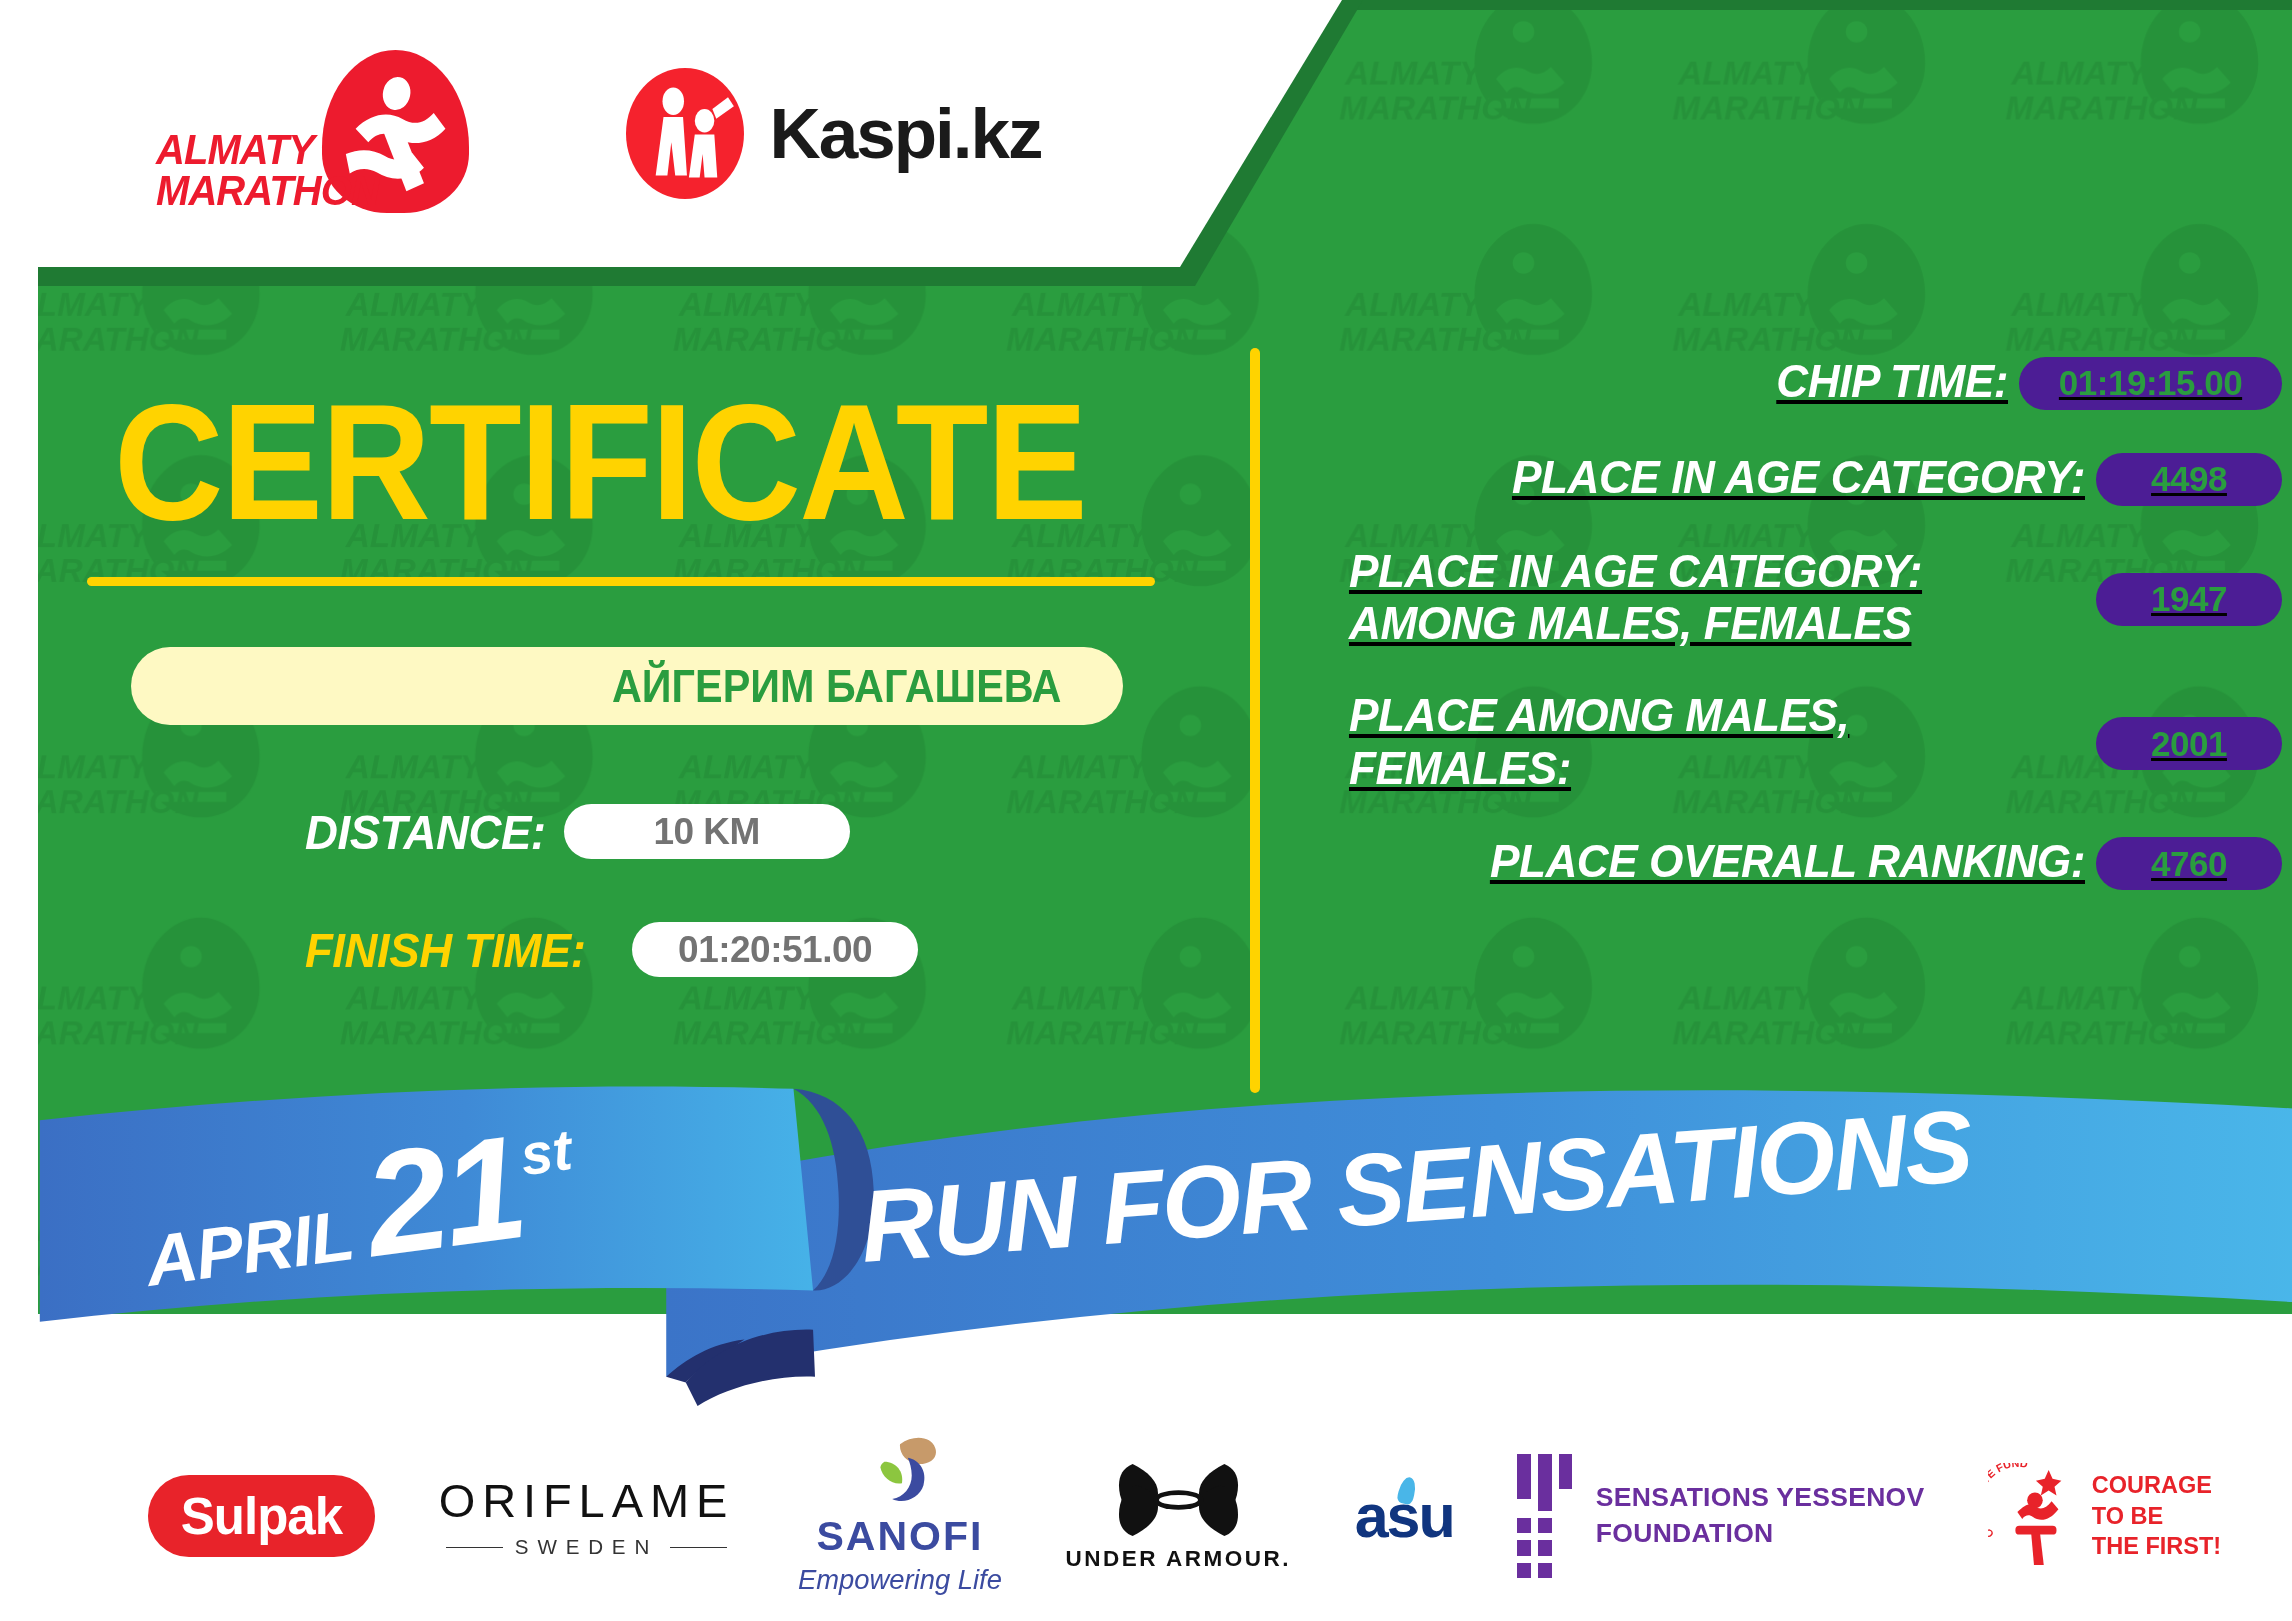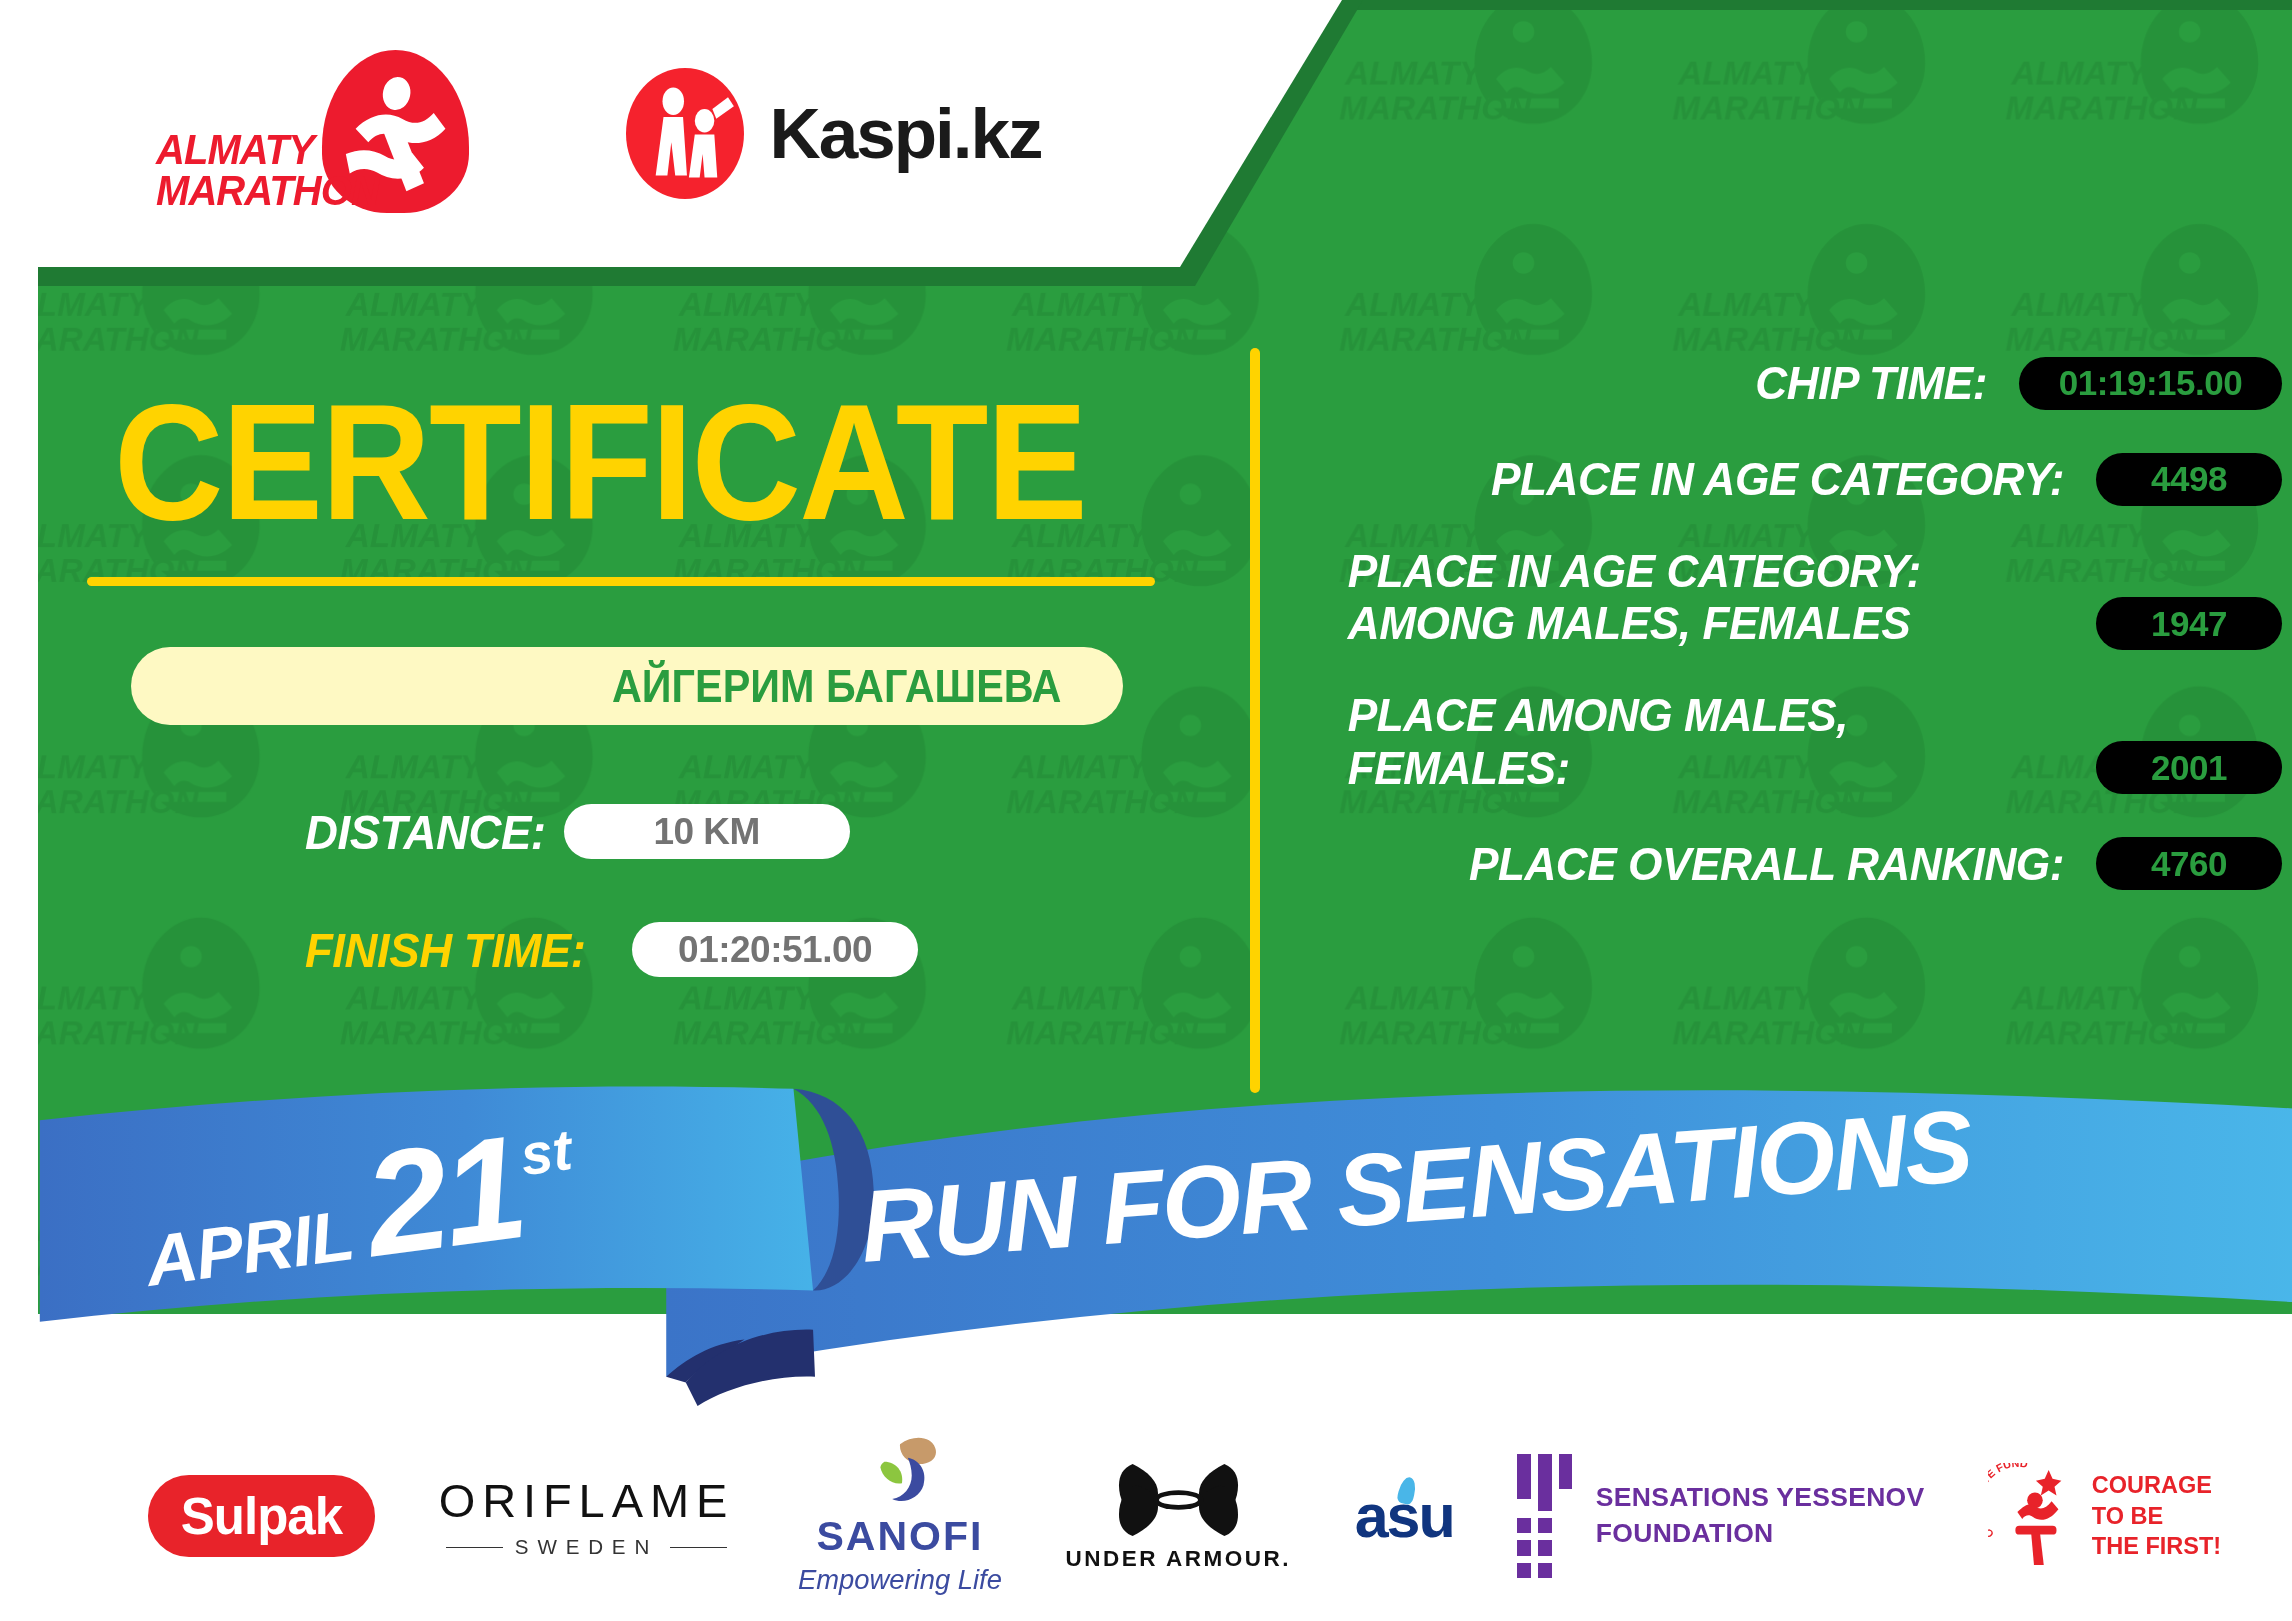--- a/index.html
+++ b/index.html
@@ -141,33 +141,33 @@
   .divider {
     position:absolute; left:1212px; top:348px;
     width:9.8px; height:745px;
     background:#ffd300; border-radius:5.9px;
   }
 
   
   .stats { position:absolute; left:1264px; top:353px; width:980px; }
   .stat-row {
     position:relative;
-    display:flex; align-items:flex-end; justify-content:flex-end;
-    gap:32px; margin-bottom:39px;
+    display:flex; align-items:center; justify-content:flex-end;
+    gap:11px; margin-bottom:39px;text-decoration:underline;
   }
   .stat-label {
     color:#ffffff; font-size:47px; font-weight:800; font-style:italic;
     line-height:1.12; text-align:right; letter-spacing:-0.5px;
     flex:1; transform:scaleX(.94); transform-origin:right top;
   }
   .stat-label.two-line { text-align:left; }
   .stat-pill {
     flex:none;
     width:186px; height:53px;
-    background:#000000; border-radius:26.5px;
+    background:#4c1d95; border-radius:26.5px;
     display:flex; align-items:center; justify-content:center;
     color:#2a9d3f; font-size:35px; font-weight:800;
     letter-spacing:-0.5px; font-stretch:condensed;
     margin-top:3.9px;
   }
   .stat-pill.wide { width:263px; }
 
   
   .ribbon-wrap {
     position:absolute; left:0; top:1083px;

